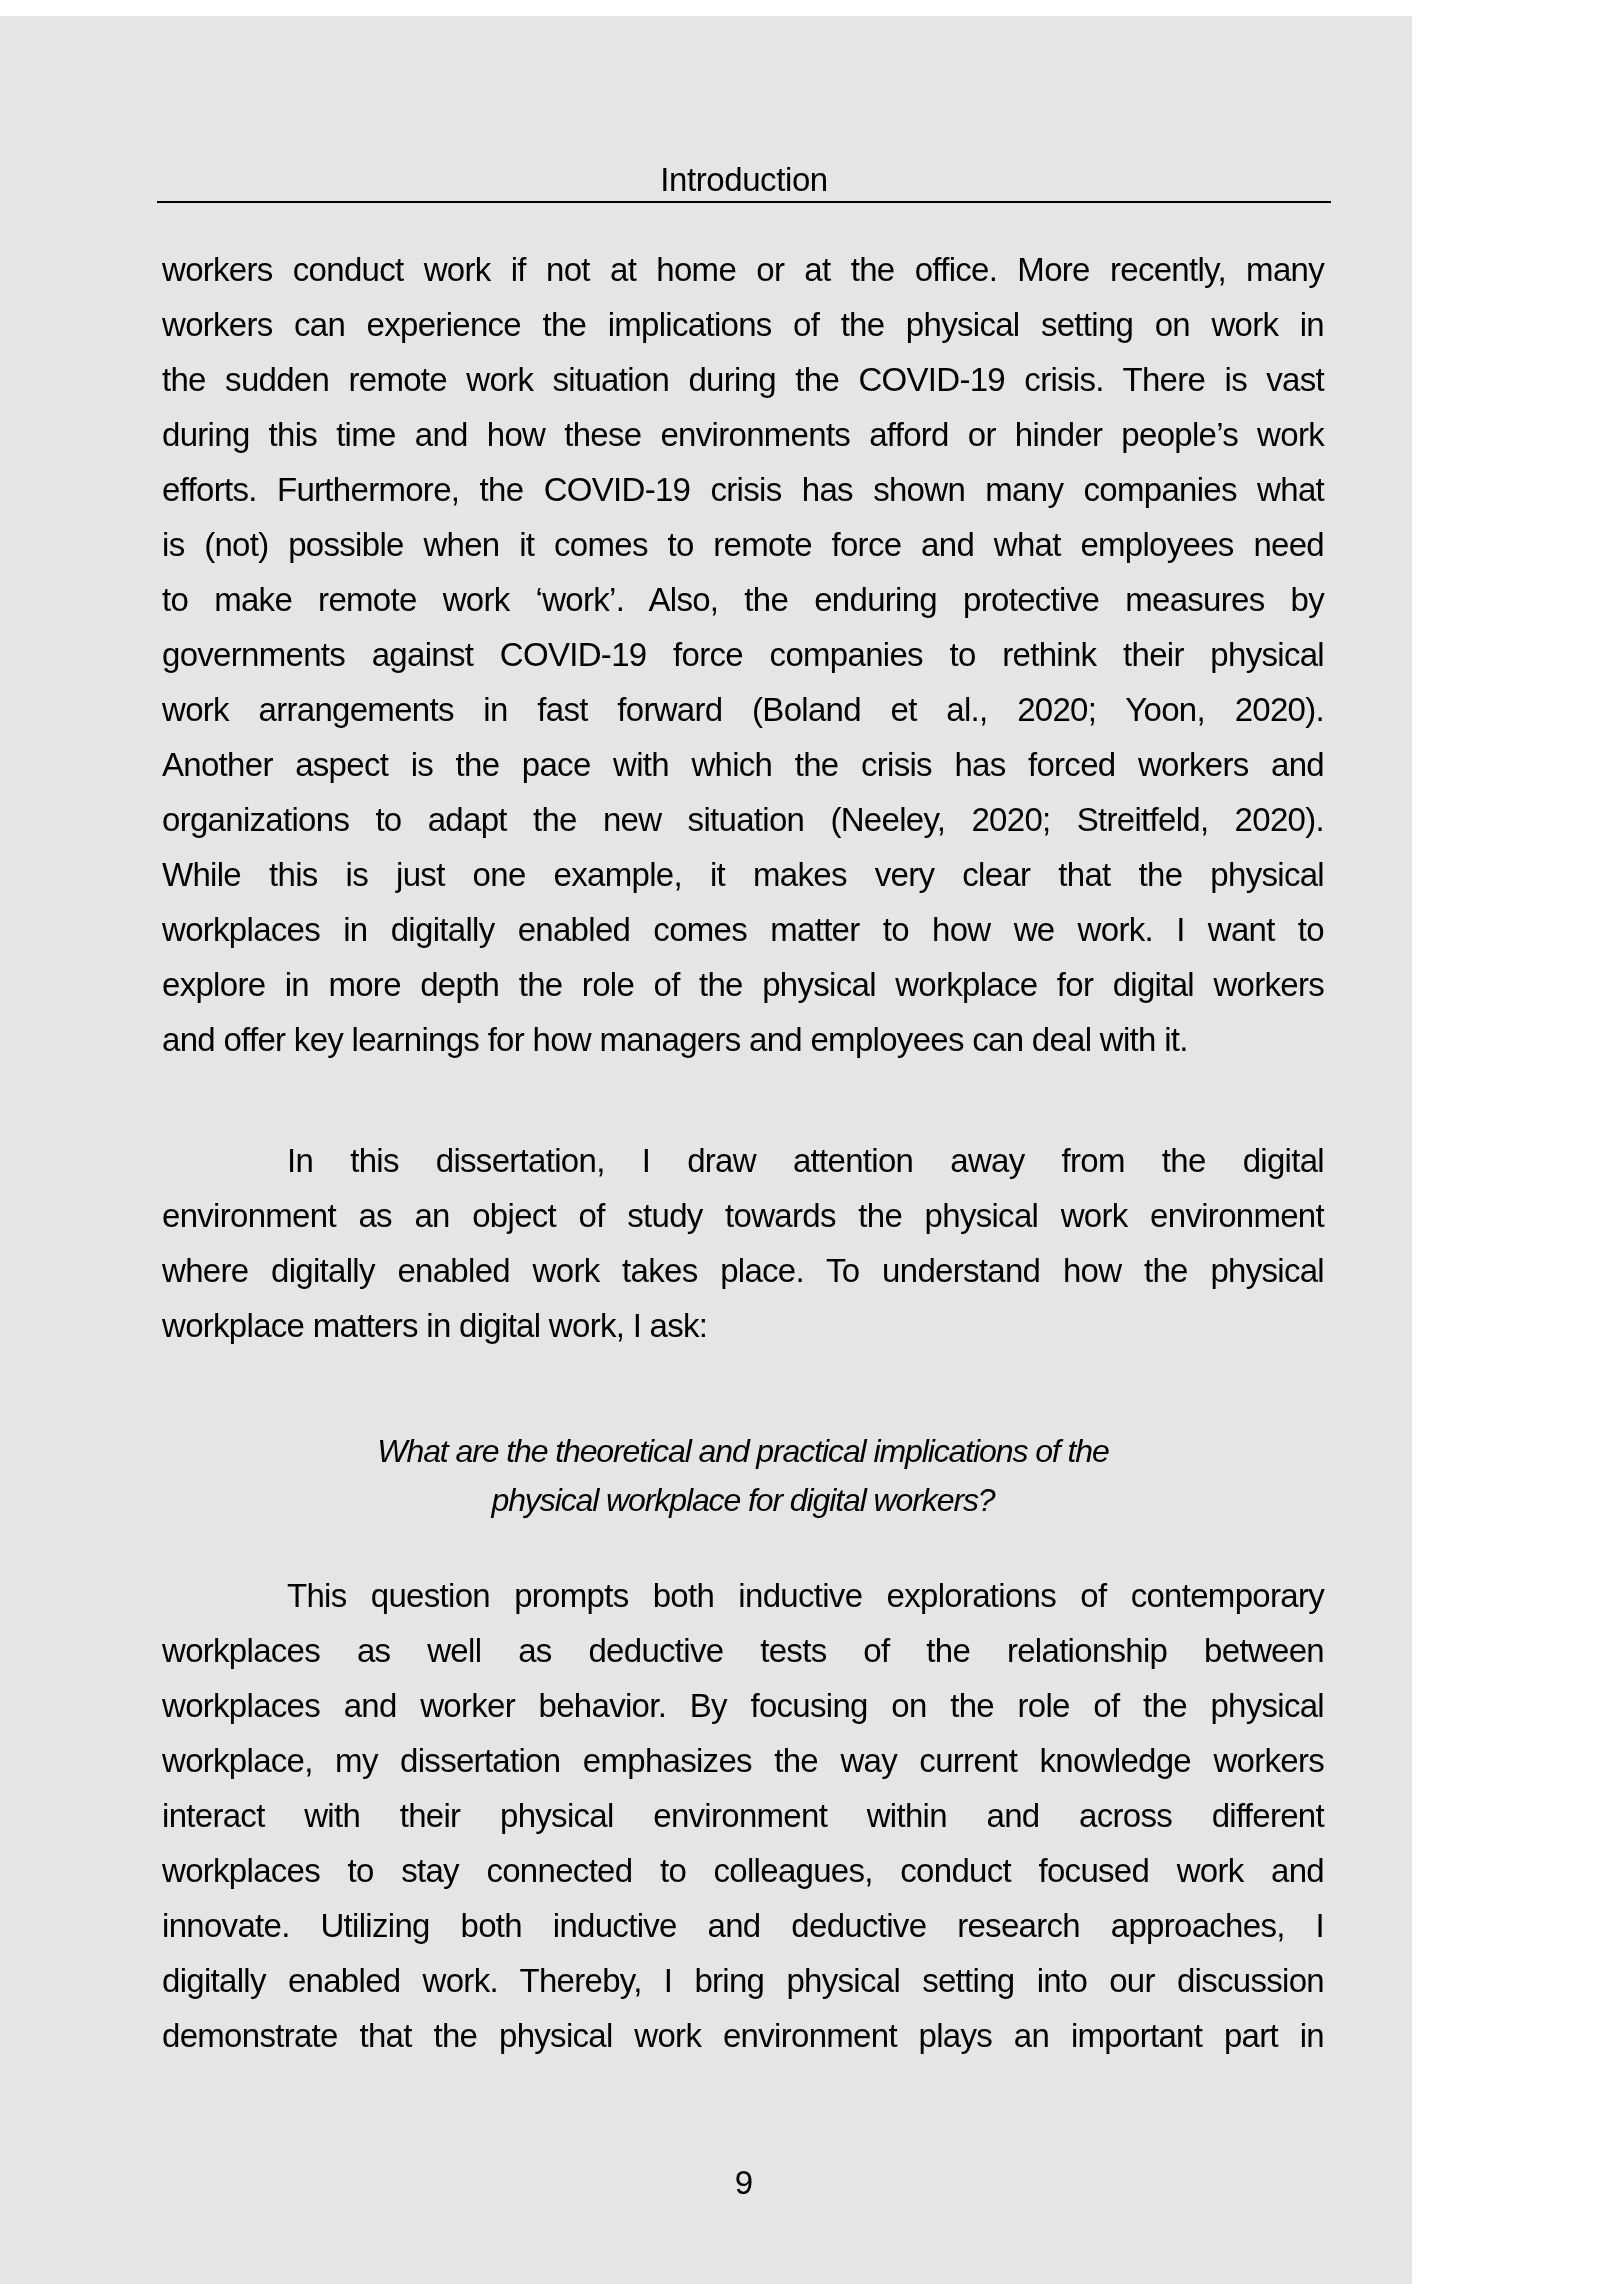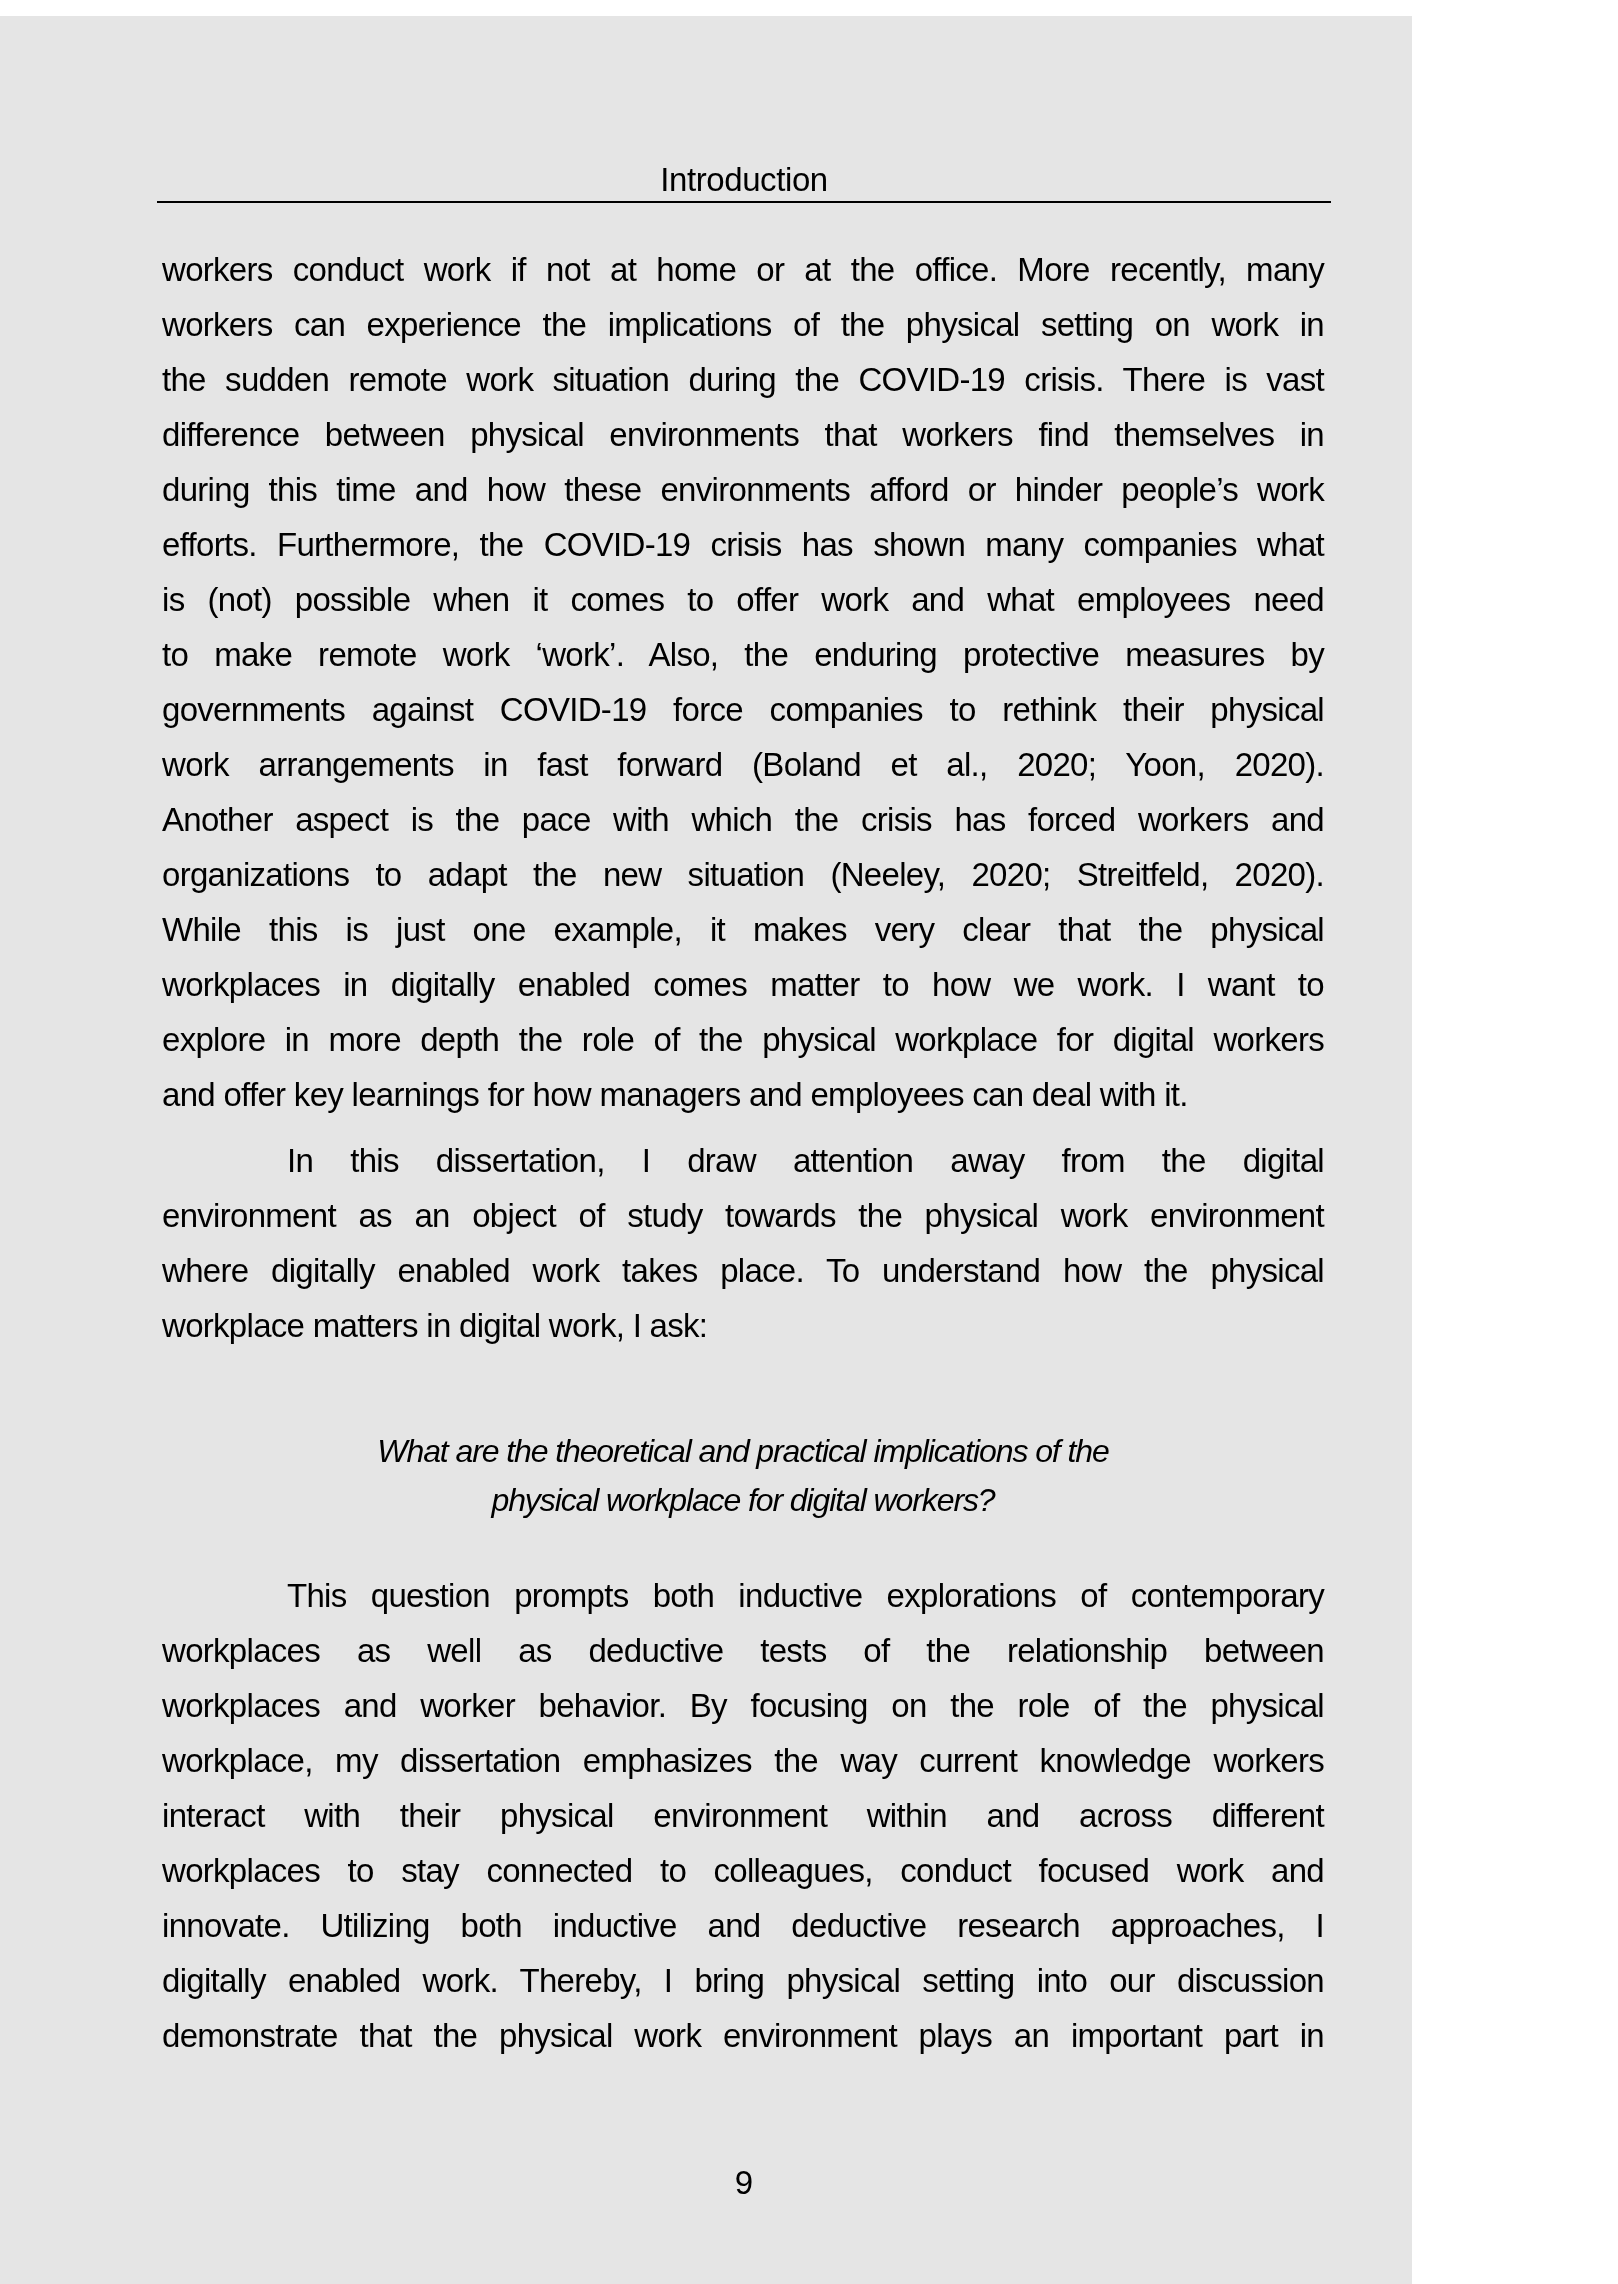--- a/index.html
+++ b/index.html
@@ -96,24 +96,23 @@
 
 <div class="page">
 
   <div class="running-header">Introduction</div>
   <div class="header-rule"></div>
 
   <div class="body-block" style="top: 226px;">
     <span class="line">workers conduct work if not at home or at the office. More recently, many</span>
     <span class="line">workers can experience the implications of the physical setting on work in</span>
     <span class="line">the sudden remote work situation during the COVID-19 crisis. There is vast</span>
-    <span class="line">difference between physical environments that workers find themselves in</span>
     <span class="line">during this time and how these environments afford or hinder people’s work</span>
     <span class="line">efforts. Furthermore, the COVID-19 crisis has shown many companies what</span>
-    <span class="line">is (not) possible when it comes to offer work and what employees need</span>
+    <span class="line">is (not) possible when it comes to remote force and what employees need</span>
     <span class="line">to make remote work ‘work’. Also, the enduring protective measures by</span>
     <span class="line">governments against COVID-19 force companies to rethink their physical</span>
     <span class="line">work arrangements in fast forward (Boland et al., 2020; Yoon, 2020).</span>
     <span class="line">Another aspect is the pace with which the crisis has forced workers and</span>
     <span class="line">organizations to adapt the new situation (Neeley, 2020; Streitfeld, 2020).</span>
     <span class="line">While this is just one example, it makes very clear that the physical</span>
     <span class="line">workplaces in digitally enabled comes matter to how we work. I want to</span>
     <span class="line">explore in more depth the role of the physical workplace for digital workers</span>
     <span class="line last">and offer key learnings for how managers and employees can deal with it.</span>
   </div>

